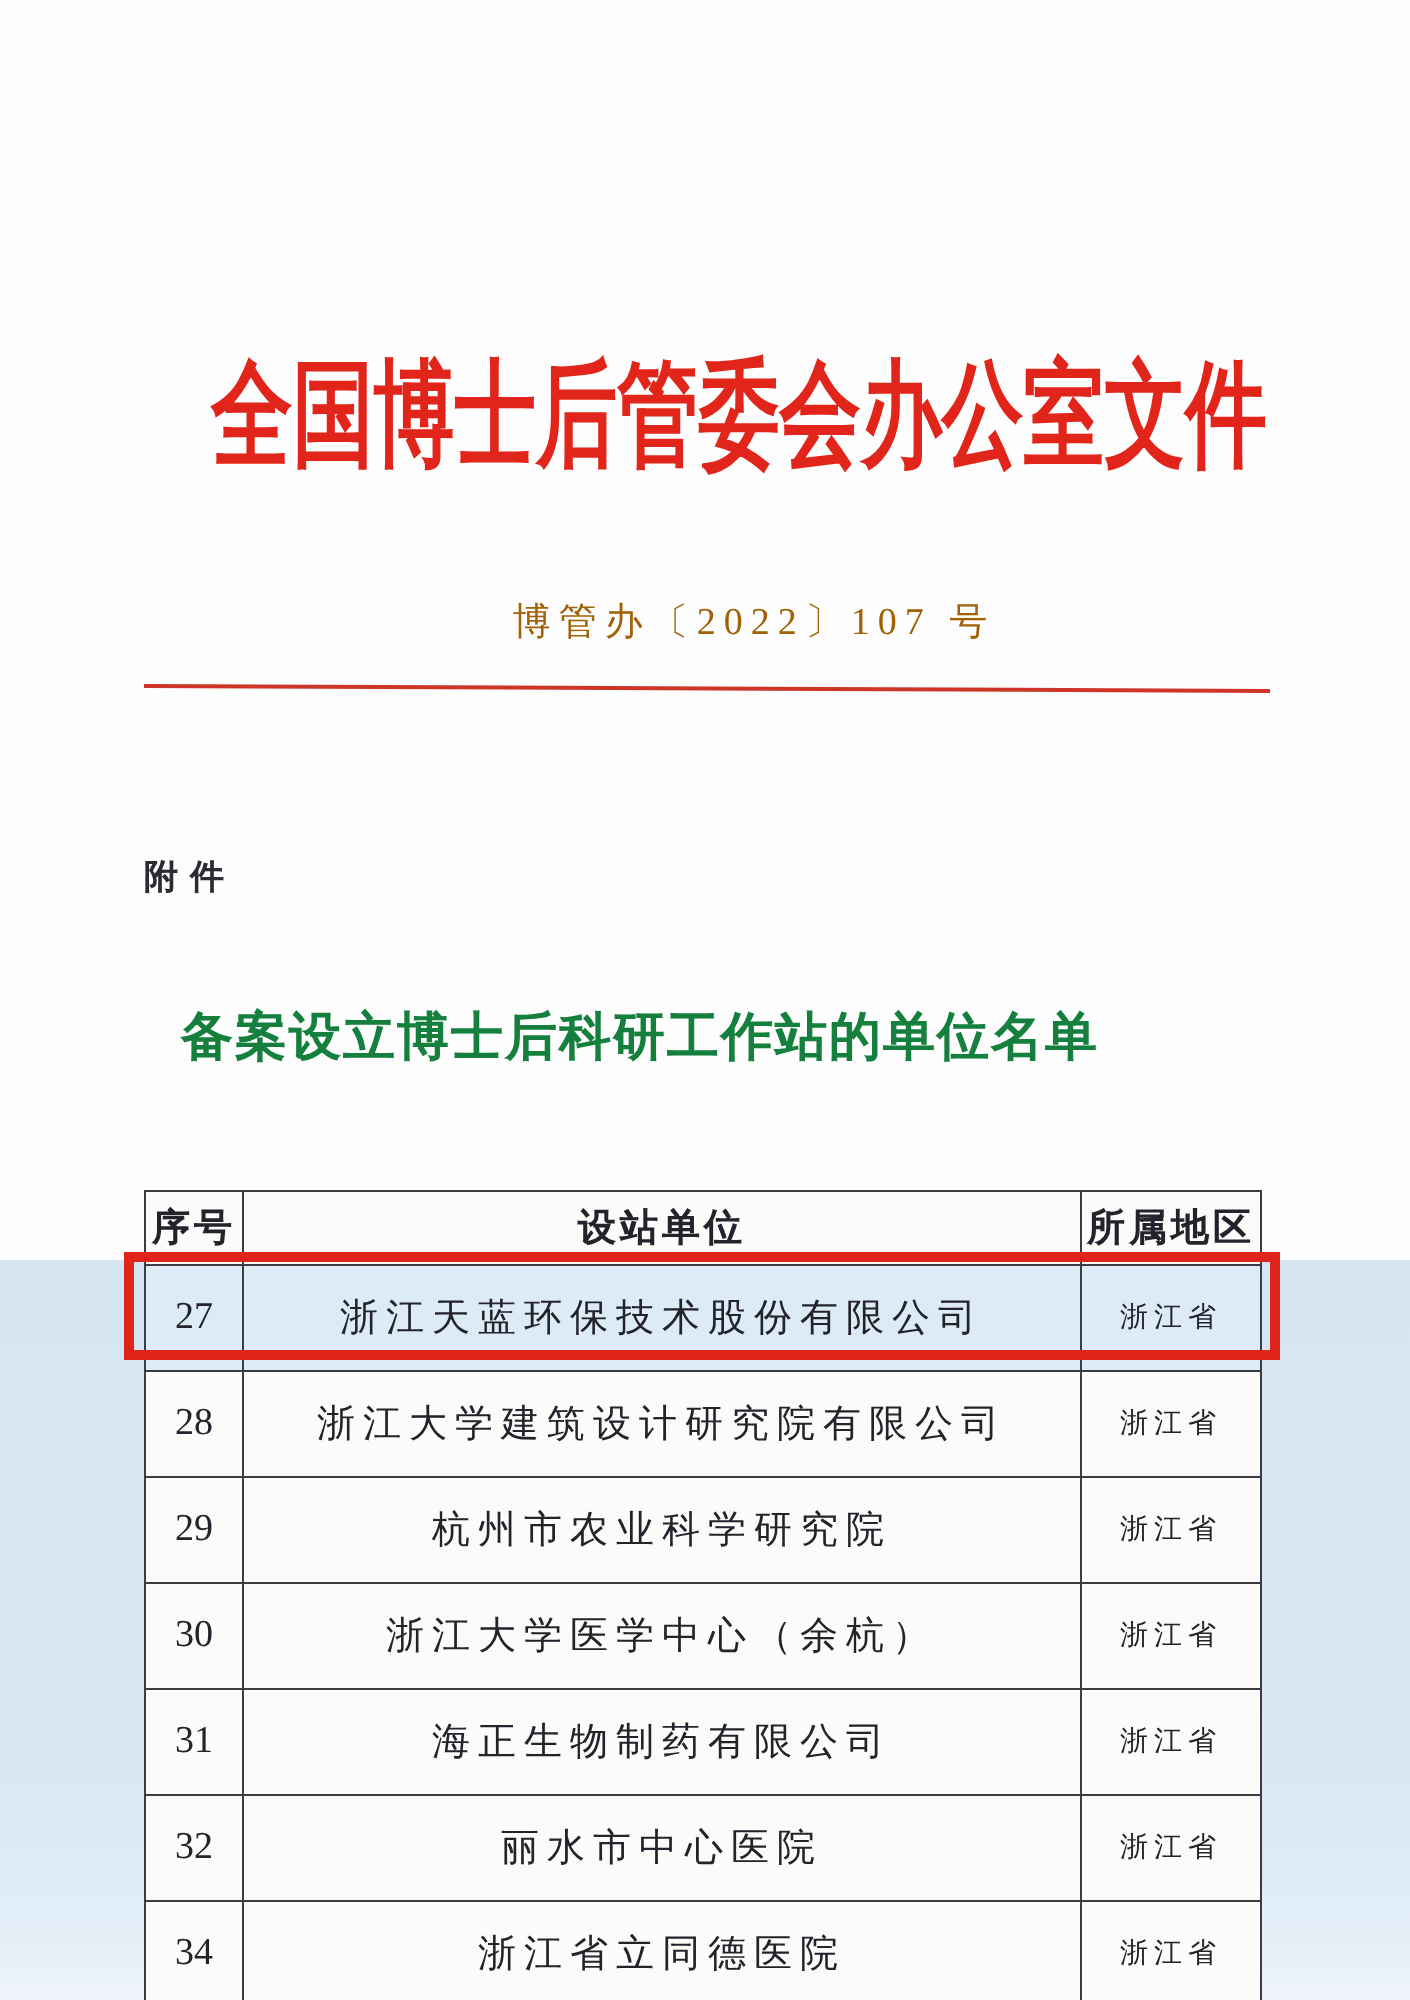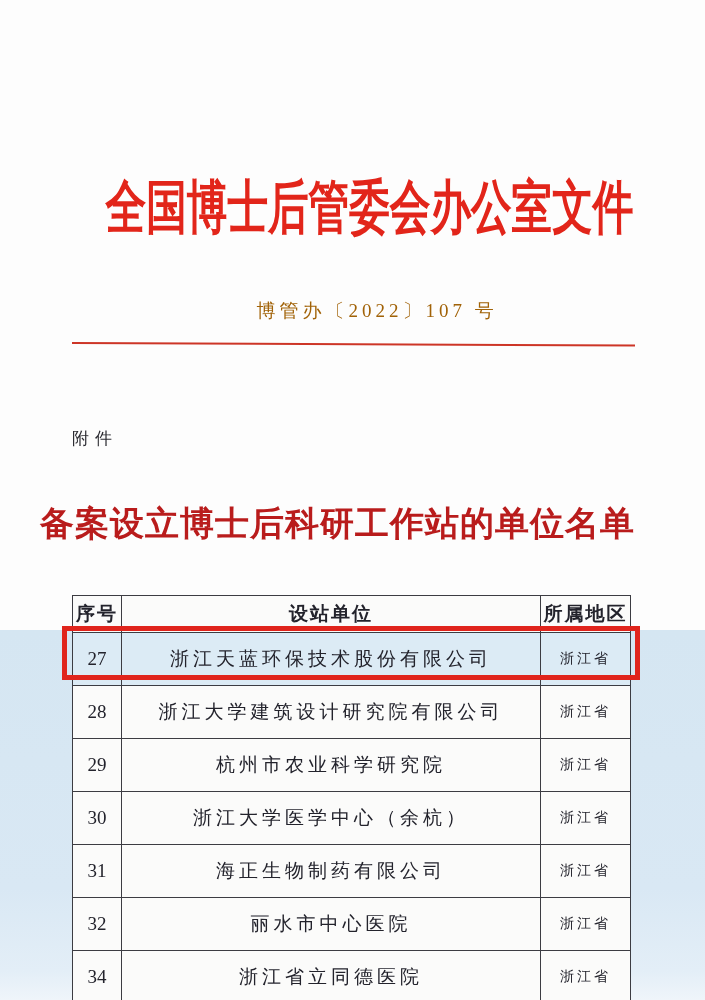--- a/index.html
+++ b/index.html
@@ -56,34 +56,34 @@
     height: 2px;
     background: #cd3527;
     transform: rotate(0.25deg);
     transform-origin: left center;
   }
   .attachment {
     position: absolute;
     top: 427px;
     left: 72px;
     font-size: 17px;
-    font-weight: normal;
+    font-weight: bold;
     color: #2b2b31;
     letter-spacing: 6px;
     font-family: "Liberation Sans", "DejaVu Sans", sans-serif;
   }
   .section-title {
     position: absolute;
     top: 501px;
     left: 40px;
     width: 560px;
     text-align: center;
-    font-size: 34px;
+    font-size: 26px;
     font-weight: bold;
-    color: #b91c1c;
+    color: #15803d;
     letter-spacing: 1px;
     white-space: nowrap;
   }
   .unit-table {
     position: absolute;
     top: 595px;
     left: 72px;
     width: 558px;
     border-collapse: collapse;
     table-layout: fixed;

